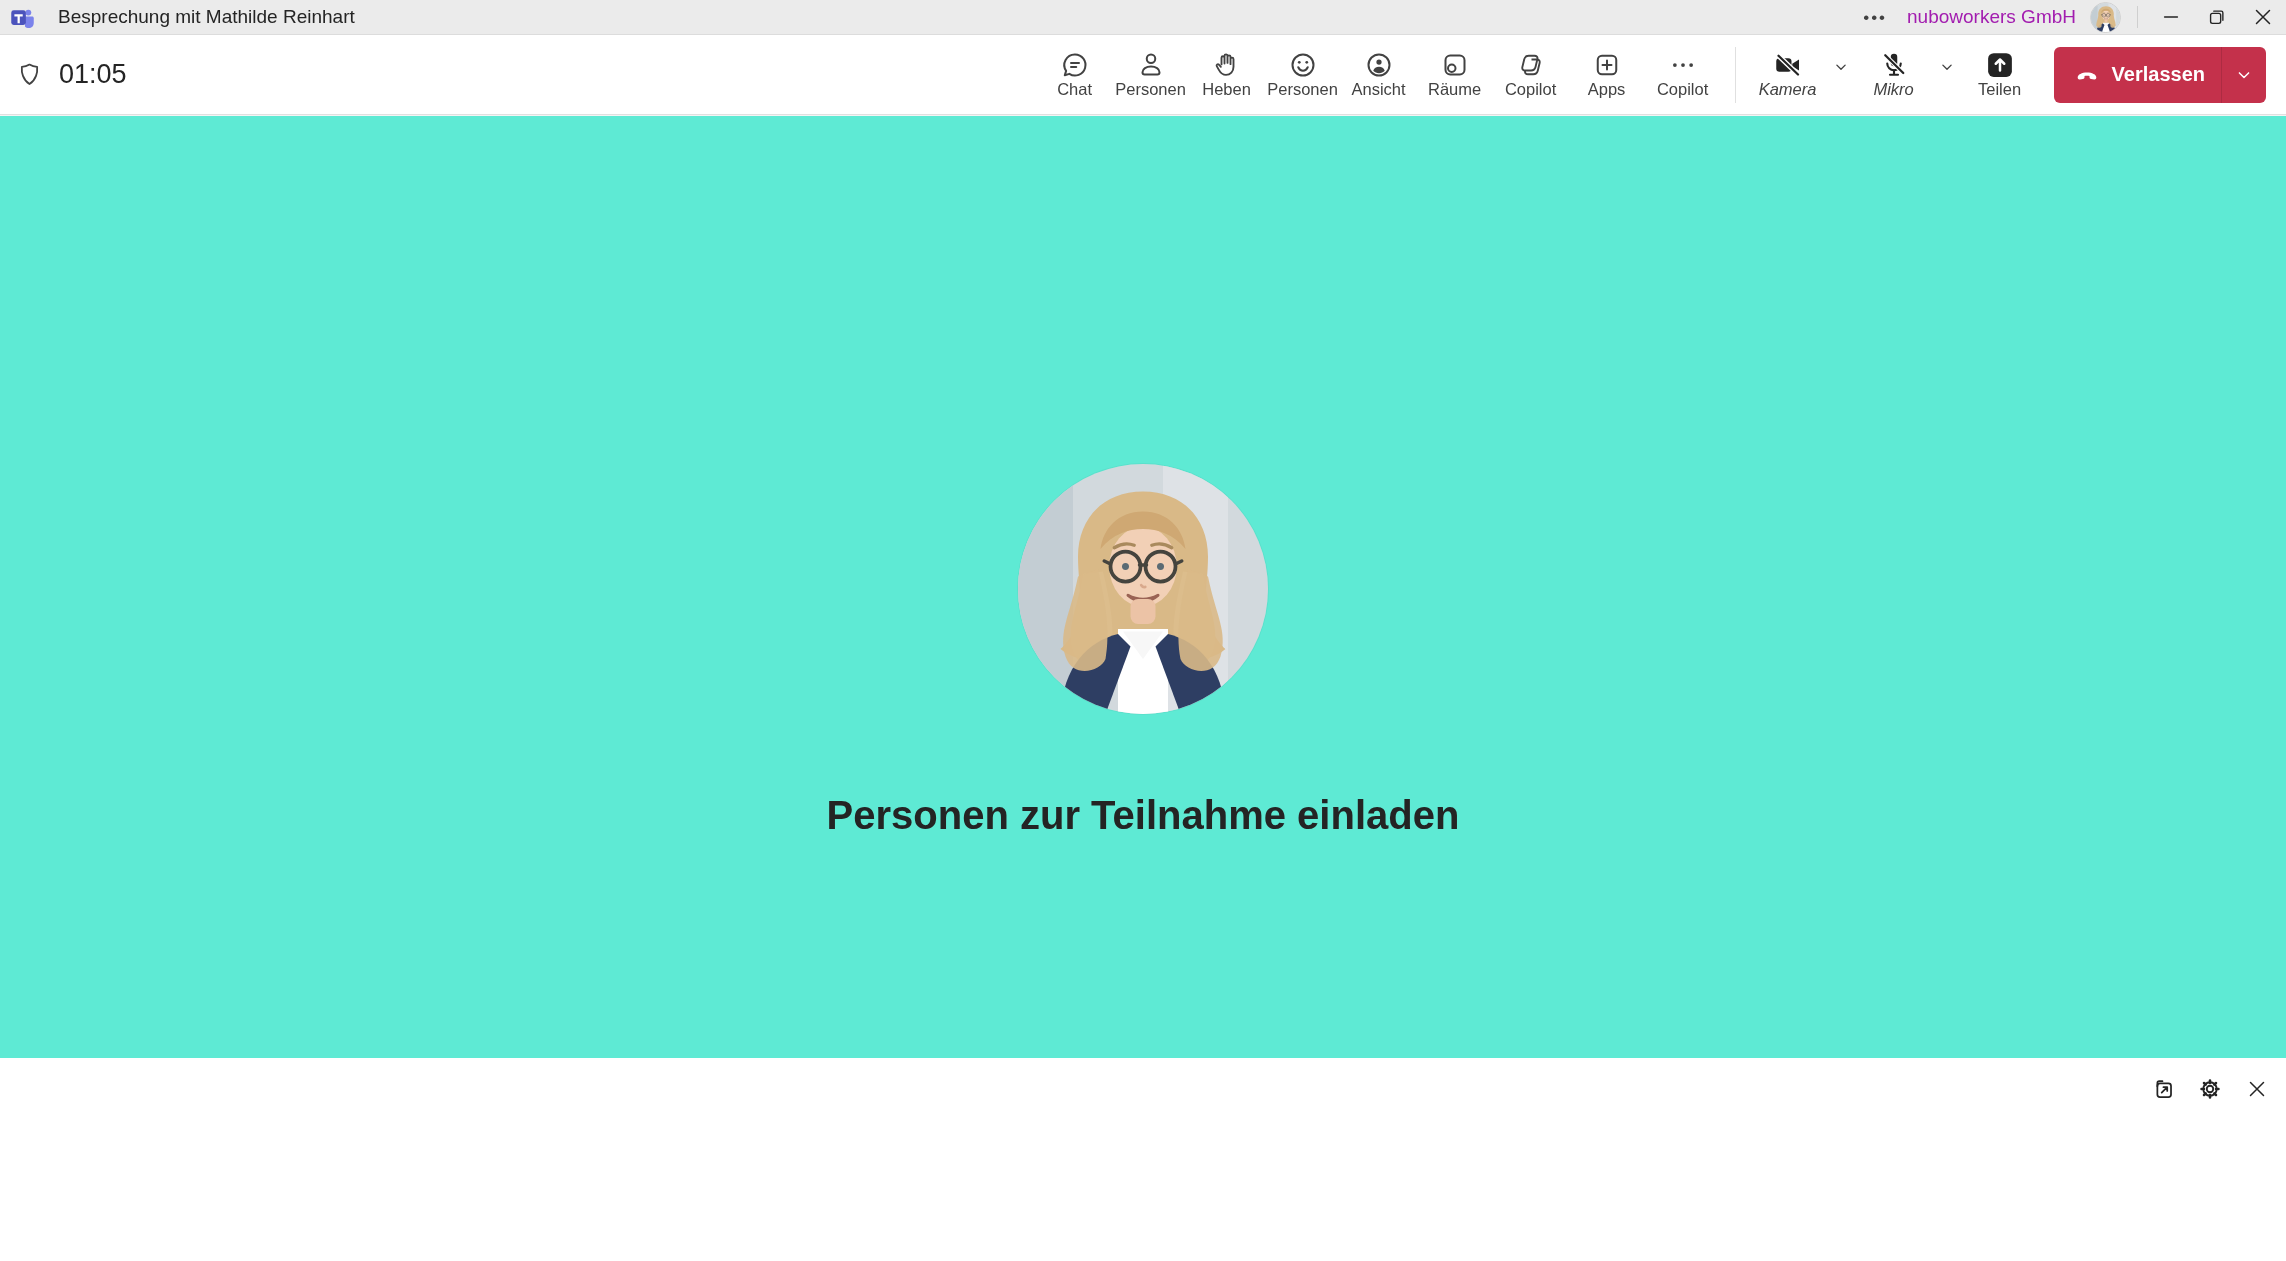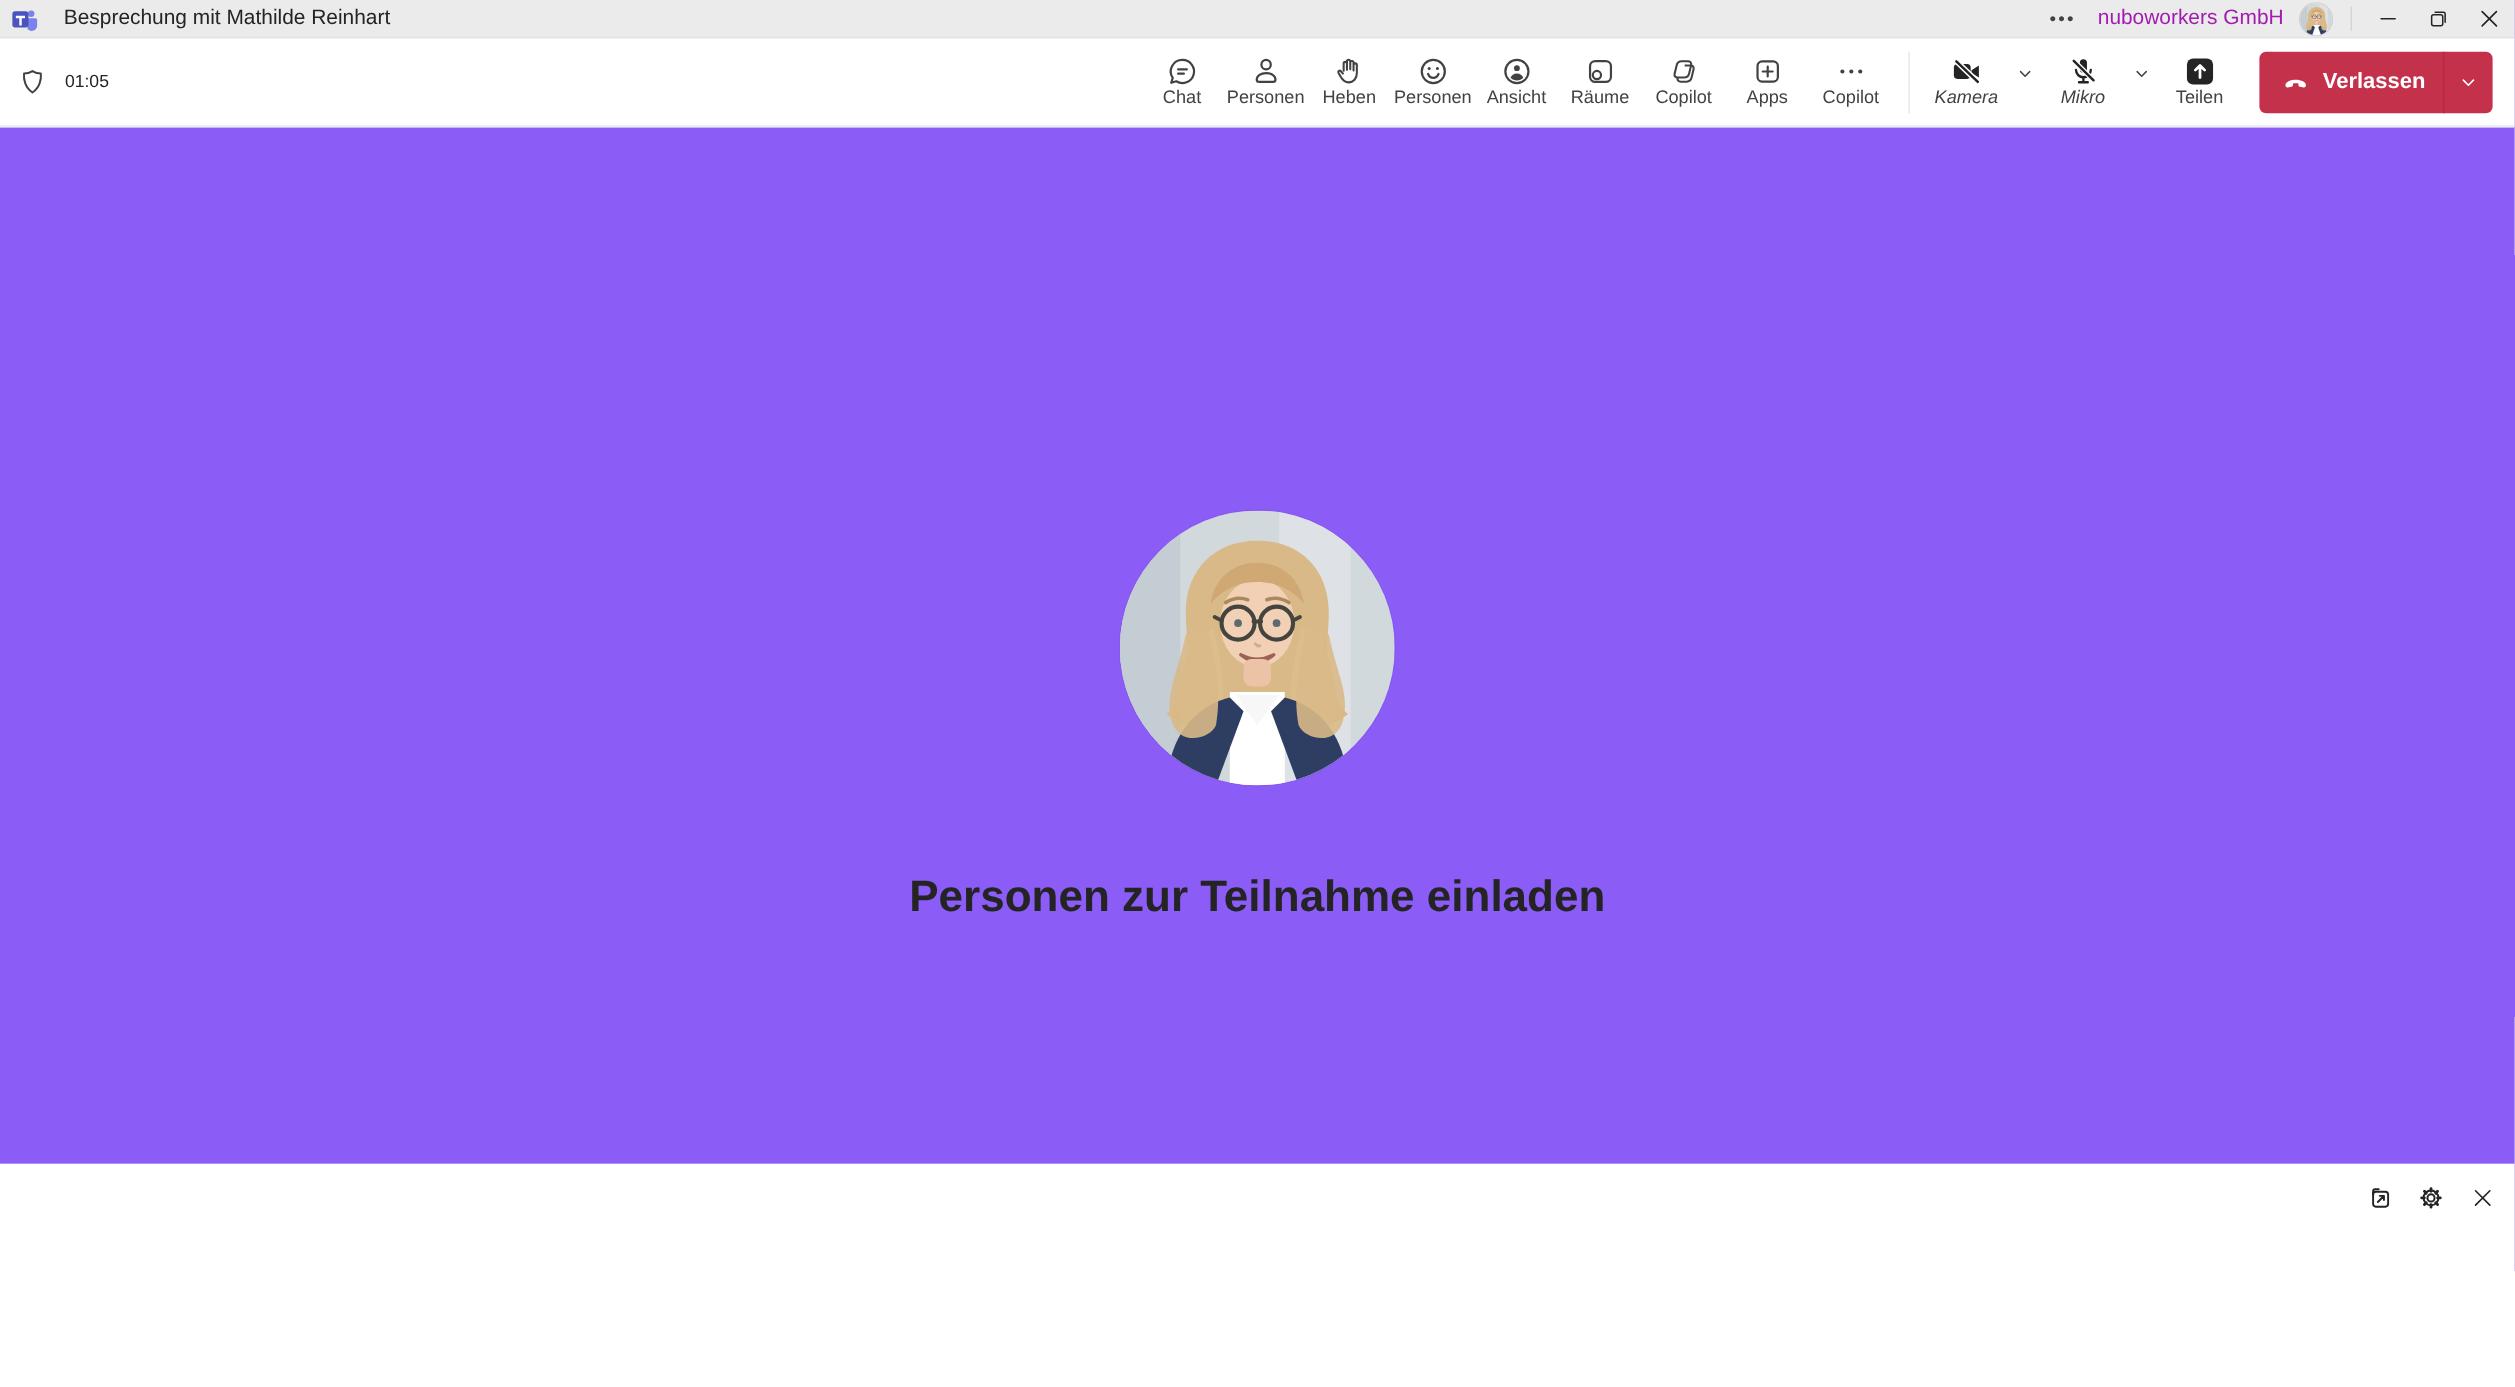--- a/index.html
+++ b/index.html
@@ -43,21 +43,21 @@
   
   .toolbar {
     height: 80px;
     background: #ffffff;
     border-bottom: 1px solid #e0e0e0;
     display: flex;
     align-items: center;
     justify-content: space-between;
   }
   .meeting-info { display: flex; align-items: center; gap: 16px; padding-left: 16px; }
-  .timer { font-size: 16px; color: #242424; }
+  .timer { font-size: 27px; color: #242424; }
   .actions { display: flex; align-items: center; padding-right: 20px; }
   .tb-btn {
     width: 76px; height: 72px;
     display: flex; flex-direction: column; align-items: center; justify-content: center;
     gap: 0; cursor: pointer; border-radius: 6px;
   }
   .tb-btn .lbl { font-size: 16.5px; color: #424242; white-space: nowrap; }
   .ic { display: block; }
   .v-sep { width: 1px; height: 56px; background: #e0e0e0; margin: 0 14px; }
   .split { display: flex; align-items: flex-start; font-style: italic; }
@@ -74,21 +74,21 @@
     padding-left: 20px;
   }
   .leave-btn .leave-main { display: flex; align-items: center; gap: 12px; padding-right: 16px; }
   .leave-btn .leave-lbl { font-size: 20px; font-weight: bold; }
   .leave-sep { width: 1px; height: 56px; background: #ad2b42; }
   .leave-chev { width: 44px; height: 56px; display: flex; align-items: center; justify-content: center; cursor: pointer; }
 
   
   .stage {
     position: absolute; top: 116px; left: 0; right: 0; height: 942px;
-    background: #8b5cf6;
+    background: #5eead4;
   }
   .avatar-large {
     position: absolute; left: 50%; top: 348px; transform: translateX(-50%);
     width: 250px; height: 250px; border-radius: 50%; overflow: hidden;
     box-shadow: 0 0 0 1px rgba(0,0,0,0.04);
   }
   .invite-text {
     position: absolute; left: 0; right: 0; top: 677px;
     text-align: center;
     font-size: 40px; font-weight: 600; color: #242424;

